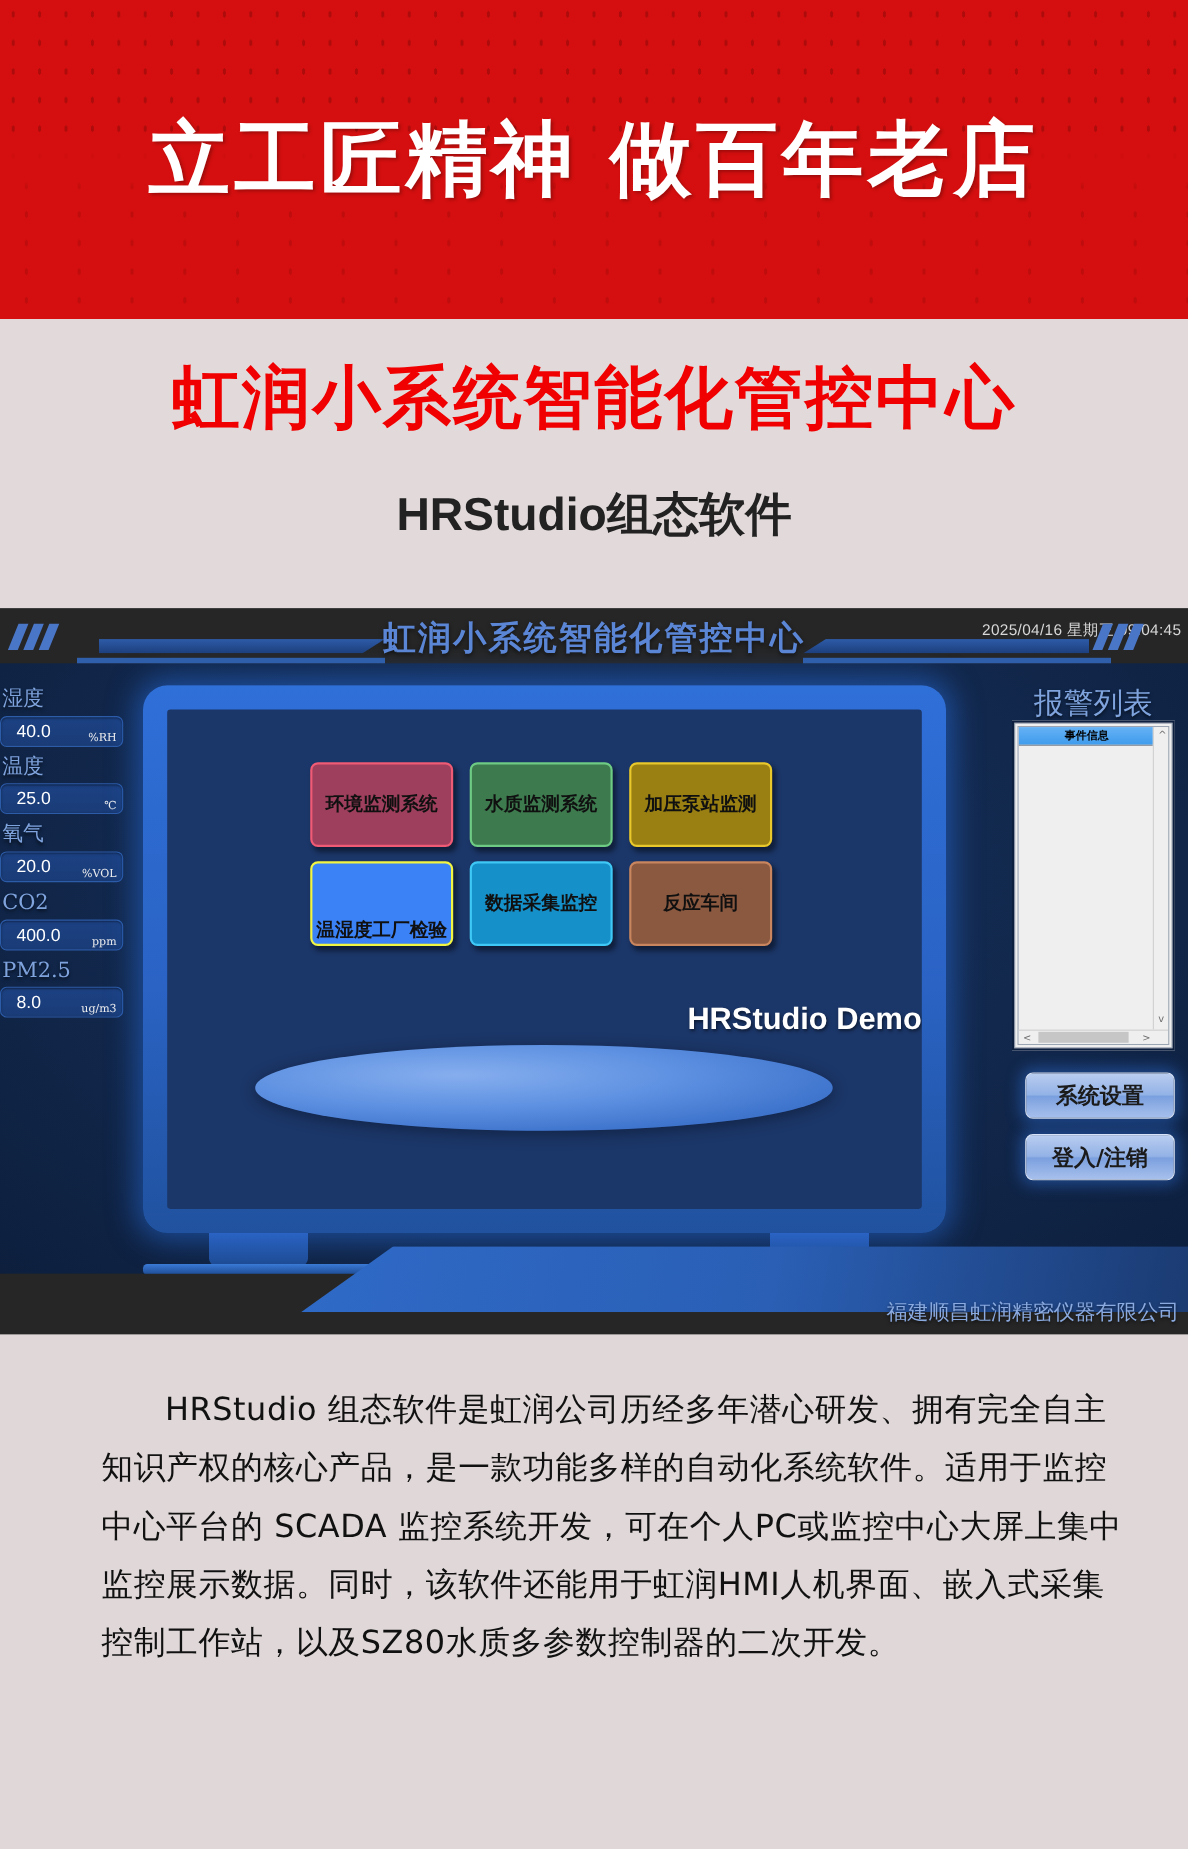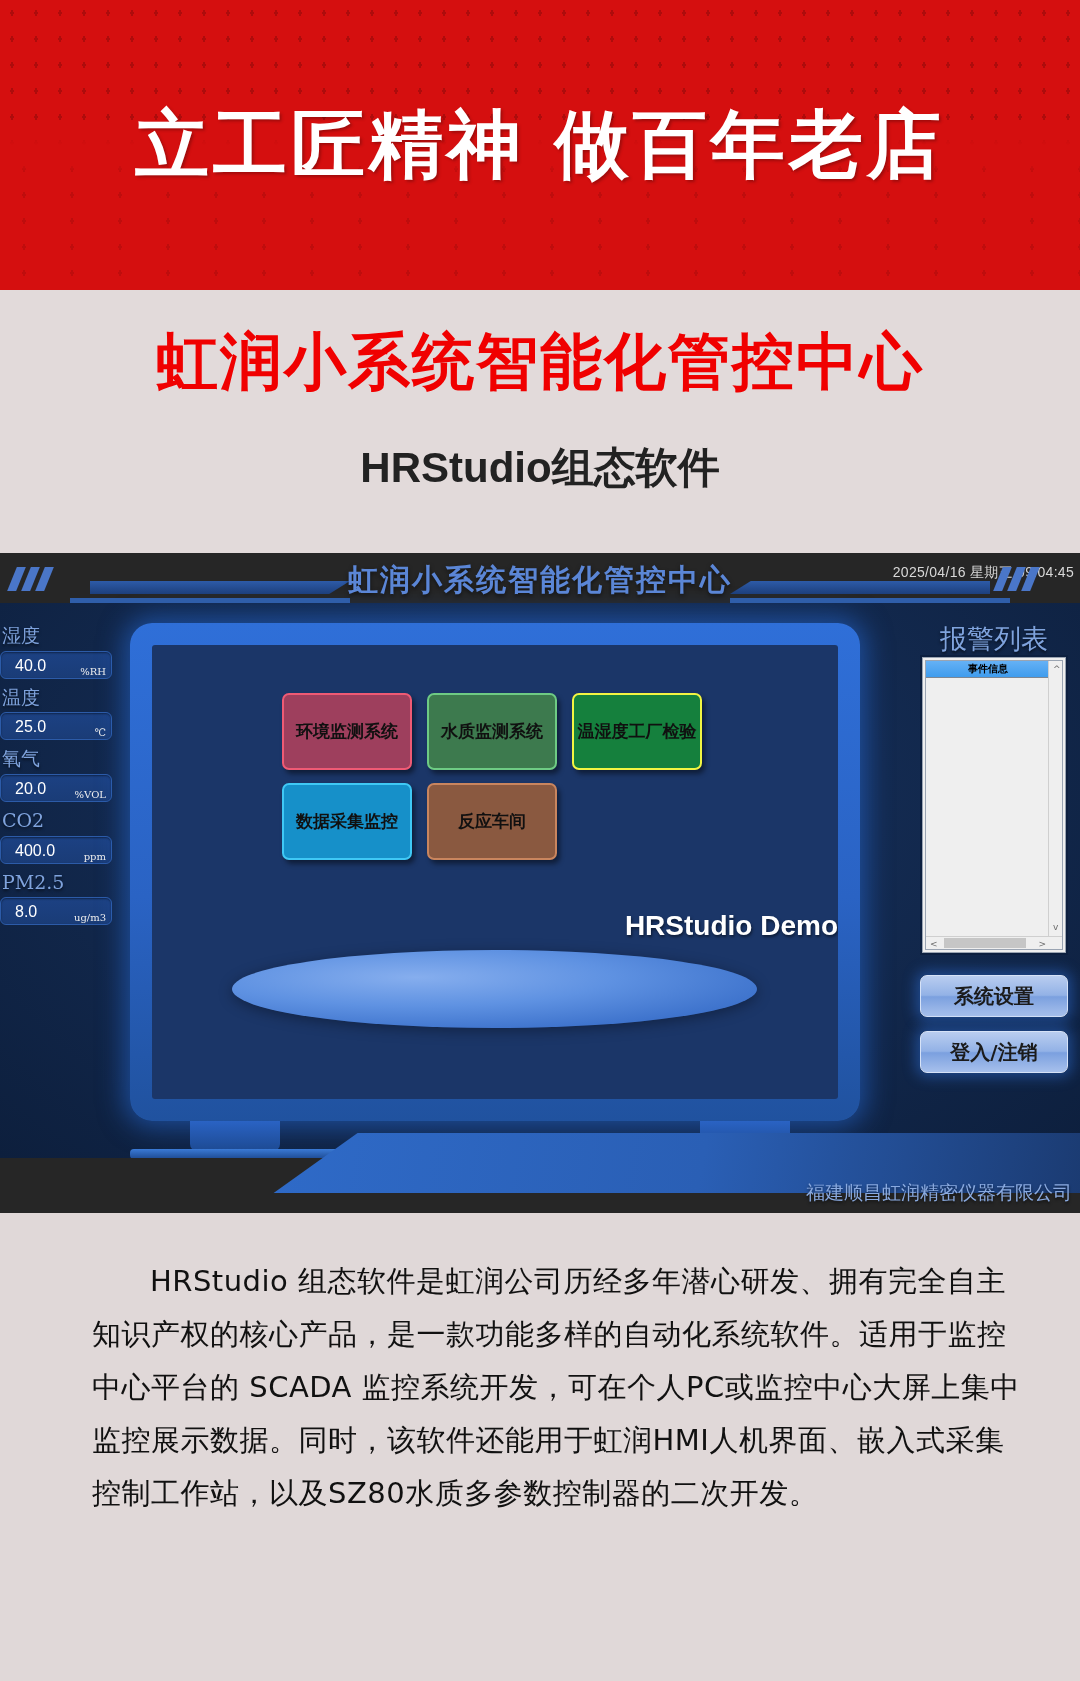--- a/index.html
+++ b/index.html
@@ -280,21 +280,21 @@
     position: absolute; color: #6c6c6c; font-size: 9px;
     font-family: "DejaVu Sans", sans-serif;
     line-height: 1;
   }
   .al-thumb-h {
     position: absolute; left: 18px; top: 1px;
     width: 82px; height: 10px; background: #c6c6c6;
   }
   .rbtn {
     position: absolute; right: 12px;
-    width: 148px; height: 42px;
+    width: 136px; height: 42px;
     border-radius: 7px;
     background: linear-gradient(to bottom, #b9cdf0 0%, #93b2e6 48%, #7ba0df 52%, #a7c0ec 100%);
     border: 1px solid #d6e2f7;
     color: #1b1b1b;
     font-size: 20px; font-weight: bold;
     display: flex; align-items: center; justify-content: center;
     font-family: "DejaVu Sans", "Liberation Sans", sans-serif;
     box-shadow: 0 0 14px 4px rgba(50,120,230,.45);
     cursor: pointer;
   }
@@ -416,21 +416,26 @@
           <div class="tile" style="background: rgb(158, 63, 93); border: 2px solid rgb(239, 90, 116);">
               <span>环境监测</span>
               <br>
               <span>系统</span>
             </div>
           <div class="tile" style="background: rgb(61, 122, 78); border: 2px solid rgb(110, 203, 132);">
               <span>水质监测</span>
               <br>
               <span>系统</span>
             </div>
-          <div class="tile" style="background: #15803d; border: 2px solid rgb(242, 245, 66);">
+          <div class="tile" style="background: rgb(154, 128, 18); border: 2px solid rgb(232, 200, 42);">
+              <span>加压泵站</span>
+              <br>
+              <span>监测</span>
+            </div>
+          <div class="tile" style="background: #3b82f6; border: 2px solid rgb(242, 245, 66); align-items: flex-end;">
               <span>温湿度</span>
               <br>
               <span>工厂检验</span>
             </div>
           <div class="tile" style="background: rgb(22, 144, 201); border: 2px solid rgb(63, 200, 245);">
               <span>数据采集</span>
               <br>
               <span>监控</span>
             </div>
           <div class="tile" style="background: rgb(138, 89, 64); border: 2px solid rgb(201, 133, 94);">

